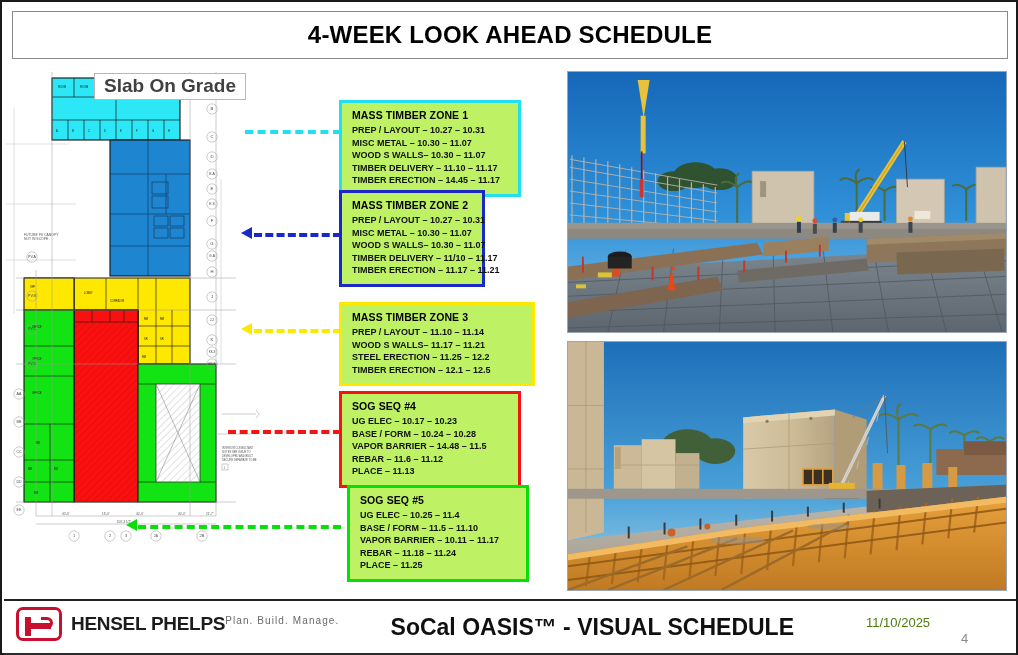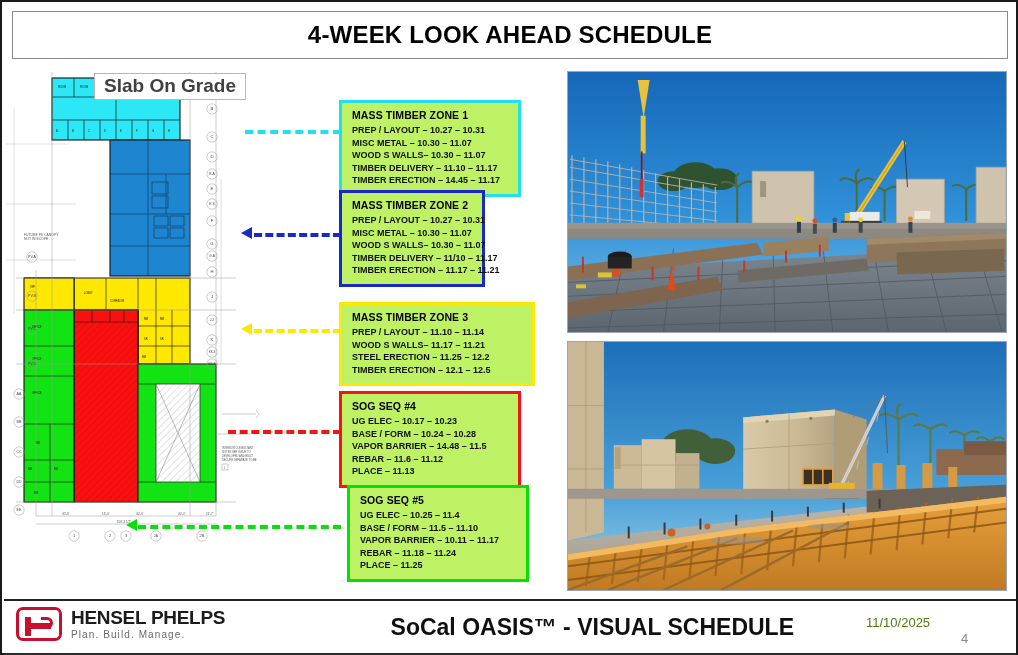--- a/index.html
+++ b/index.html
@@ -112,21 +112,21 @@
     display:flex; align-items:center; gap:9px;
   }
   #logo-mark {
     width:46px; height:34px; border:3px solid #c8102e; border-radius:7px;
     position:relative; background:#fff; flex:none;
   }
   #logo-mark .hp-h { position:absolute; left:6px; top:13px; width:26px; height:6px; background:#c8102e; }
   #logo-mark .hp-l { position:absolute; left:6px; top:7px;  width:6px;  height:19px; background:#c8102e; }
   #logo-mark .hp-p { position:absolute; left:22px; top:7px; width:12px; height:12px;
                      border:3px solid #c8102e; border-left:none; border-radius:0 7px 7px 0; }
-  #logo-text { display:flex; flex-direction:column; justify-content:center; }
+  #logo-text { display:flex; flex-direction:row; justify-content:center; }
   #logo-name { font-size:19px; font-weight:bold; color:#1c1c1c; letter-spacing:-.3px; line-height:20px;
                font-family:"Liberation Sans", sans-serif; }
   #logo-tag  { font-size:10px; color:#6a6a6a; letter-spacing:1.1px; line-height:13px;
                font-family:"Liberation Sans", sans-serif; }
   #footer-title {
     position:absolute; left:320px; top:13px; width:470px;
     text-align:right; font-size:23px; font-weight:bold; color:#101010;
     white-space:nowrap; font-family:"Liberation Sans", sans-serif;
   }
   #footer-date {

